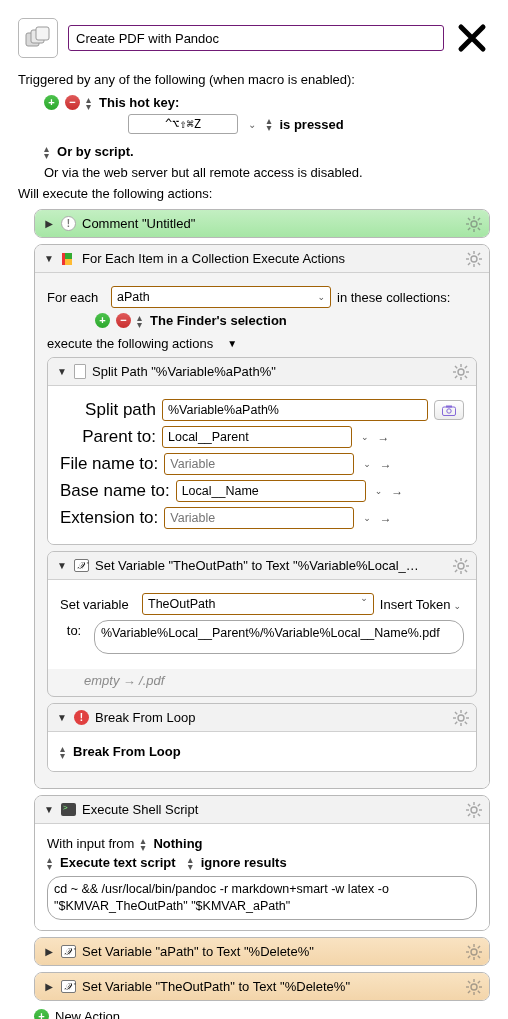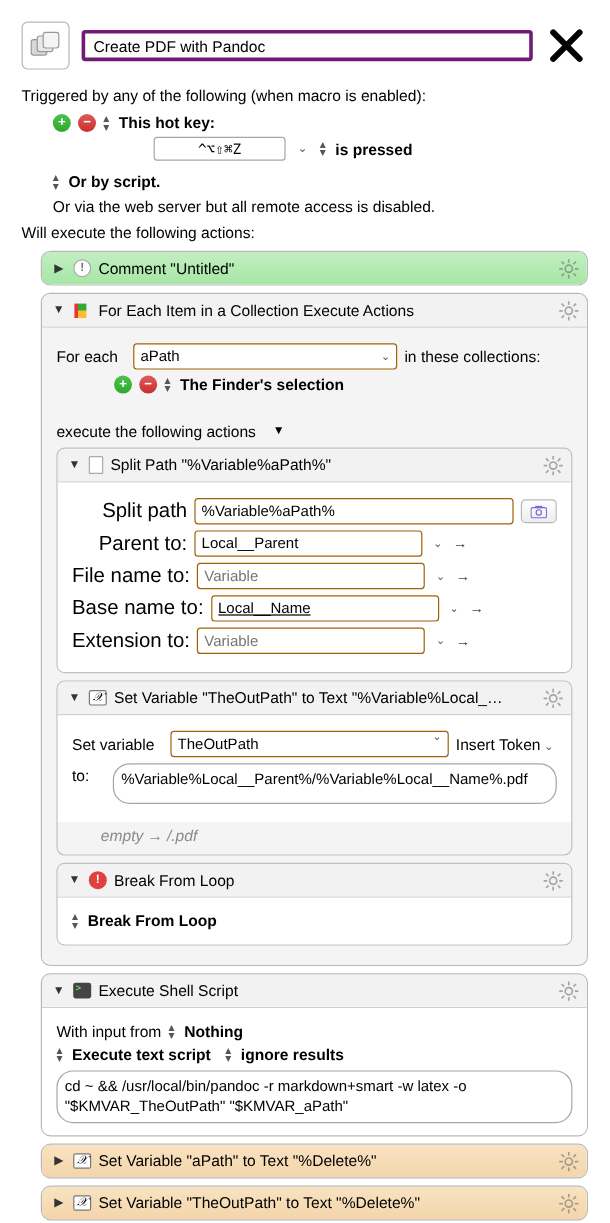--- a/index.html
+++ b/index.html
@@ -1,20 +1,20 @@
 <!DOCTYPE html>
 <html><head>
 <meta charset="utf-8">
 <style>
 *{box-sizing:border-box;margin:0;padding:0;font-family:-apple-system,BlinkMacSystemFont,"Helvetica Neue",Arial,sans-serif;font-size:13px;color:#000}
 body{background:#fff;width:508px;padding:18px 18px 18px 18px}
 .title-row{display:flex;align-items:center;gap:10px;margin-bottom:14px}
 .macro-icon{width:40px;height:40px;border:1px solid #b8b8b8;border-radius:5px;background:#fff;display:flex;align-items:center;justify-content:center;position:relative}
 .macro-icon svg{width:26px;height:26px}
-.title-input{flex:1;height:26px;border:3px solid #701a75;border-radius:3px;padding:0 7px;background:#fff}
+.title-input{flex:1;height:26px;border:1px solid #701a75;border-radius:3px;padding:0 7px;background:#fff}
 .close-btn{width:36px;height:36px;display:flex;align-items:center;justify-content:center;cursor:pointer}
 .close-btn svg{width:30px;height:30px}
 .section-label{margin:6px 0 8px 0;font-size:13px}
 .indent{padding-left:26px}
 .row{display:flex;align-items:center;gap:6px;margin:4px 0}
 .add-btn,.del-btn{width:15px;height:15px;border-radius:50%;display:inline-flex;align-items:center;justify-content:center;color:#fff;font-weight:bold;font-size:11px;line-height:1}
 .add-btn{background:linear-gradient(#4dc24d,#2da82d)}
 .del-btn{background:linear-gradient(#e05a5a,#c92f2f)}
 .stepper{font-size:10px;line-height:7px;color:#555;display:inline-flex;flex-direction:column;margin-right:2px;cursor:default}
 .bold{font-weight:700}
@@ -149,21 +149,21 @@
         <span class="sel-v" style="position:absolute;right:3px">⌄</span>
       </div>
       <span>in these collections:</span>
     </div>
     <div class="field-row" style="padding-left:48px">
       <span class="add-btn">+</span>
       <span class="del-btn">−</span>
       <span class="stepper">▴<br>▾</span>
       <span class="bold">The Finder's selection</span>
     </div>
-    <div class="field-row" style="margin-top:24px">
+    <div class="field-row" style="margin-top:8px">
       <span>execute the following actions</span>
       <span style="margin-left:8px;font-size:10px">▼</span>
     </div>
 
     <div class="inner-card">
       <div class="card-header">
         <span class="disclosure">▼</span>
         <span class="page-icon"></span>
         <span>Split Path "%Variable%aPath%"</span>
         <span class="gear"><svg viewBox="0 0 18 18">
@@ -199,21 +199,21 @@
           <span class="arrow-r">→</span>
         </div>
         <div class="field-row">
           <span class="label-r">File name to:</span>
           <input class="text-input" style="width: 190px; color: rgb(170, 170, 170);" placeholder="Variable">
           <span class="sel-v">⌄</span>
           <span class="arrow-r">→</span>
         </div>
         <div class="field-row">
           <span class="label-r">Base name to:</span>
-          <input class="text-input" style="width: 190px; text-decoration: underline;" value="Local__Name">
+          <input class="text-input" style="width: 190px;" value="Local__Name">
           <span class="sel-v">⌄</span>
           <span class="arrow-r">→</span>
         </div>
         <div class="field-row">
           <span class="label-r">Extension to:</span>
           <input class="text-input" style="width: 190px; color: rgb(170, 170, 170);" placeholder="Variable">
           <span class="sel-v">⌄</span>
           <span class="arrow-r">→</span>
         </div>
       </div>
@@ -241,21 +241,21 @@
       <div class="card-body">
         <div class="field-row">
           <span style="min-width:76px">Set variable</span>
           <div style="position:relative;display:flex;align-items:flex-start;flex:1">
             <input class="text-input" style="width: 100%; padding-right: 16px;" value="TheOutPath">
             <span class="sel-v" style="position:absolute;right:3px">⌄</span>
           </div>
           <span class="link"><span>Insert Token</span><span class="sel-v">⌄</span></span>
         </div>
         <div class="field-row" style="align-items:flex-start">
-          <span style="min-width:28px;padding-top:3px;text-align:left">to:</span>
+          <span style="min-width:28px;padding-top:3px;text-align:center">to:</span>
           <div class="textarea" style="min-height:34px">%Variable%Local__Parent%/%Variable%Local__Name%.pdf</div>
         </div>
       </div>
       <div class="subtext"><span class="muted">empty</span> <span style="color:#8a8a8a">→</span> <span class="muted">/.pdf</span></div>
     </div>
 
     <div class="inner-card">
       <div class="card-header">
         <span class="disclosure">▼</span>
         <span class="red-dot">!</span>

